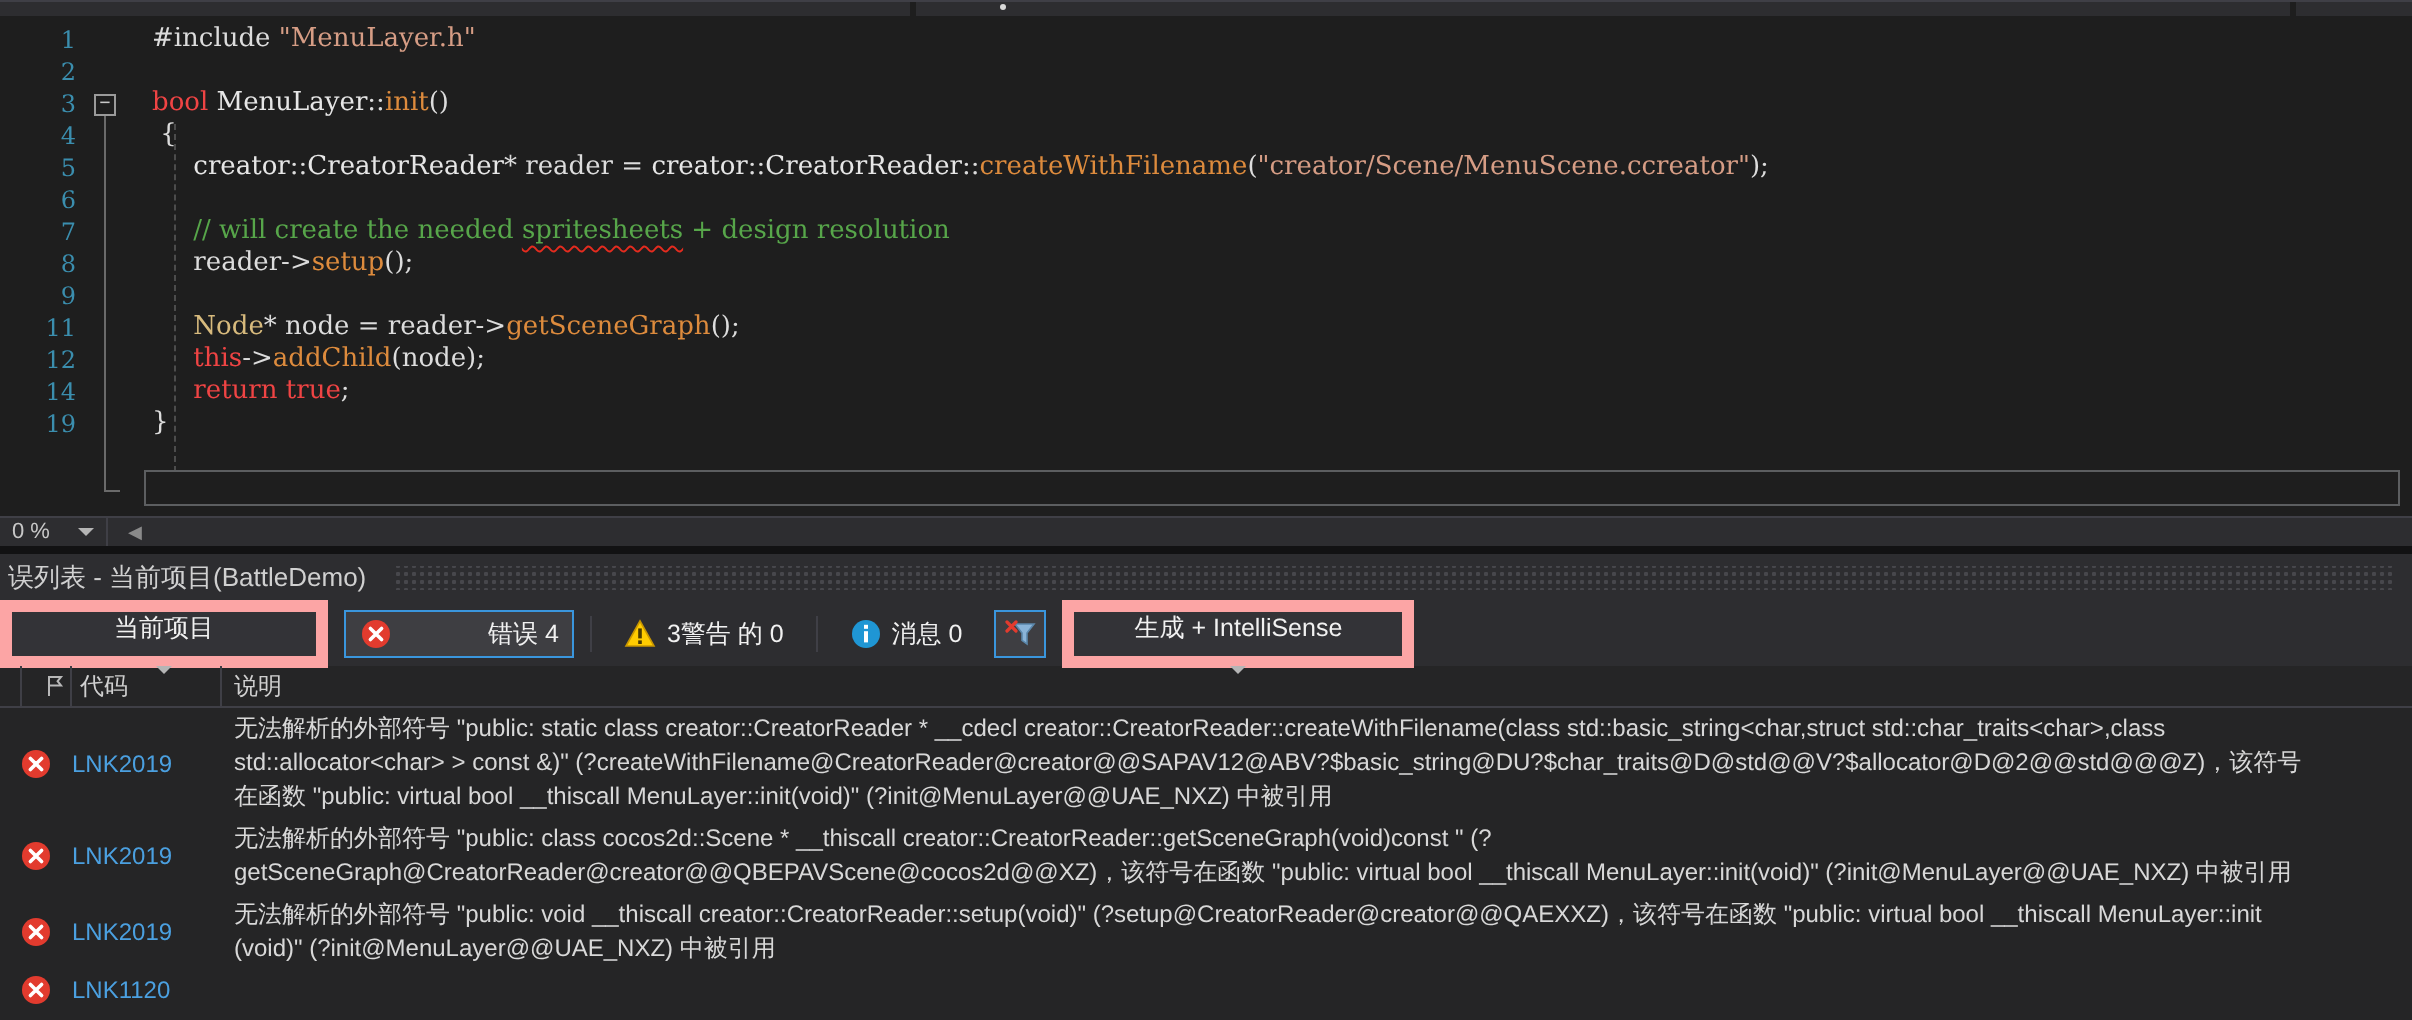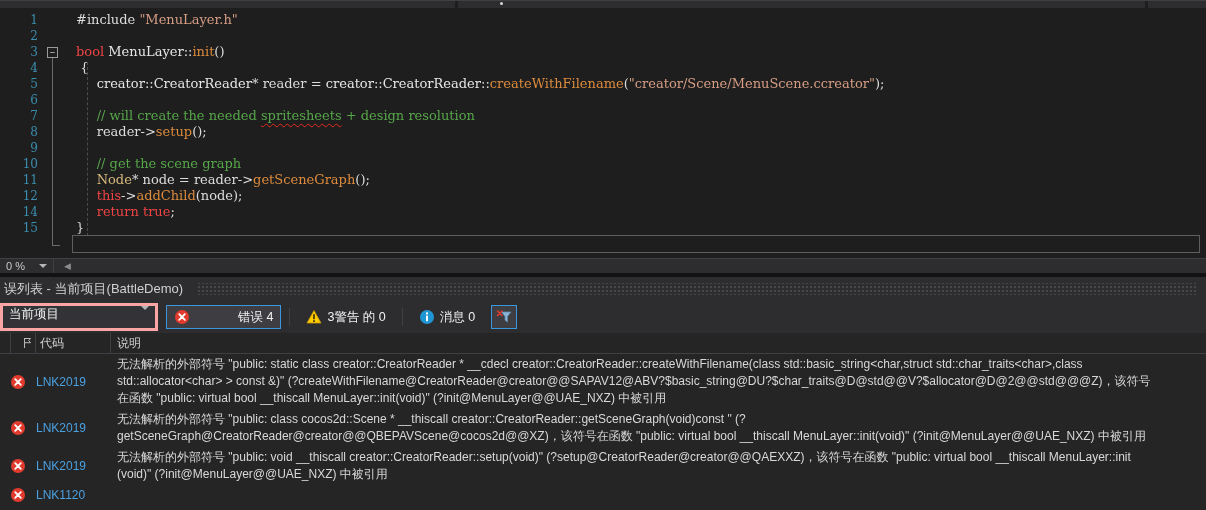--- a/index.html
+++ b/index.html
@@ -46,22 +46,22 @@
   .hscroll{flex:1;height:100%;display:flex;align-items:center;background:#2d2d30;}
   .scroll-left{color:#8a8a8a;font-size:9px;padding-left:10px;}
   .gapbar{height:4px;background:#121213;}
   
   .panel-titlebar{height:24px;background:#2d2d30;display:flex;align-items:center;color:#d0d0d0;font-size:13px;}
   .ptitle{padding-left:4px;white-space:nowrap;}
   .dots{flex:1;height:12px;margin:0 10px 0 14px;
     background-image:radial-gradient(#47474c 1px,transparent 1.2px);
     background-size:4px 4px;background-position:0 2px;}
   .toolbar{height:32px;background:#2d2d30;display:flex;align-items:center;gap:8px;color:#f1f1f1;font-size:12.5px;}
-  .combo{height:22px;background:#333337;border:3px solid #fca5a5;display:flex;align-items:flex-start;
-    justify-content:space-between;padding:0 6px;gap:10px;white-space:nowrap;}
+  .combo{height:22px;background:#333337;border:6px solid #fca5a5;display:flex;align-items:center;
+    justify-content:space-between;padding:0 6px;gap:10px;white-space:nowrap;flex-direction:column;}
   .combo.scope{width:140px;}
   .combo.build{width:152px;}
   .tbtn{height:24px;background:transparent;border:1px solid transparent;color:#f1f1f1;
     display:flex;align-items:center;gap:5px;padding:0 7px;font-size:12.5px;white-space:nowrap;
     font-family:inherit;}
   .tbtn.active{border-color:#3a96dd;background:#3e3e42;gap:48px;}
   .tsep{width:1px;height:18px;background:#3f3f46;}
   .icon16{width:16px;height:16px;flex:none;display:inline-block;}
   
   .grid-header{height:20px;background:#252526;border-bottom:1px solid #3f3f46;
@@ -92,25 +92,24 @@
   <div id="code-lines">
       <div class="eline"><span class="ln">1</span><span class="fold"></span><span class="ct"><span class="tk-d">#include </span><span class="tk-s">"MenuLayer.h"</span></span></div>
       <div class="eline"><span class="ln">2</span><span class="fold"></span><span class="ct"></span></div>
       <div class="eline"><span class="ln">3</span><span class="fold"></span><span class="ct"><span class="tk-k">bool</span><span class="tk-d"> </span><span class="tk-t">MenuLayer</span><span class="tk-d">::</span><span class="tk-f">init</span><span class="tk-d">()</span></span></div>
       <div class="eline"><span class="ln">4</span><span class="fold"></span><span class="ct"><span class="tk-d"> {</span></span></div>
       <div class="eline"><span class="ln">5</span><span class="fold"></span><span class="ct"><span class="tk-d">     </span><span class="tk-t">creator</span><span class="tk-d">::</span><span class="tk-t">CreatorReader</span><span class="tk-d">* reader = </span><span class="tk-t">creator</span><span class="tk-d">::</span><span class="tk-t">CreatorReader</span><span class="tk-d">::</span><span class="tk-f">createWithFilename</span><span class="tk-d">(</span><span class="tk-s">"creator/Scene/MenuScene.ccreator"</span><span class="tk-d">);</span></span></div>
       <div class="eline"><span class="ln">6</span><span class="fold"></span><span class="ct"></span></div>
       <div class="eline"><span class="ln">7</span><span class="fold"></span><span class="ct"><span class="tk-c">     // will create the needed </span><span class="tk-c tk-sq">spritesheets</span><span class="tk-c"> + design resolution</span></span></div>
       <div class="eline"><span class="ln">8</span><span class="fold"></span><span class="ct"><span class="tk-d">     reader-&gt;</span><span class="tk-f">setup</span><span class="tk-d">();</span></span></div>
       <div class="eline"><span class="ln">9</span><span class="fold"></span><span class="ct"></span></div>
-      <div class="eline"><span class="ln">10</span><span class="fold"></span><span class="ct"><span class="tk-c">     // get the scene graph</span></span></div>
       <div class="eline"><span class="ln">11</span><span class="fold"></span><span class="ct"><span class="tk-d">     </span><span class="tk-y">Node</span><span class="tk-d">* node = reader-&gt;</span><span class="tk-f">getSceneGraph</span><span class="tk-d">();</span></span></div>
       <div class="eline"><span class="ln">12</span><span class="fold"></span><span class="ct"><span class="tk-d">     </span><span class="tk-k">this</span><span class="tk-d">-&gt;</span><span class="tk-f">addChild</span><span class="tk-d">(node);</span></span></div>
       <div class="eline"><span class="ln">14</span><span class="fold"></span><span class="ct"><span class="tk-d">     </span><span class="tk-k">return</span><span class="tk-d"> </span><span class="tk-k">true</span><span class="tk-d">;</span></span></div>
-      <div class="eline"><span class="ln">15</span><span class="fold"></span><span class="ct"><span class="tk-d">}</span></span></div>
+      <div class="eline"><span class="ln">19</span><span class="fold"></span><span class="ct"><span class="tk-d">}</span></span></div>
     </div>
   <div id="editor-overlays">
       <span class="foldbox ov" style="left: 47px; top: 39px;">−</span>
       <div class="foldline ov" style="left: 52px; top: 50px; height: 187px;"></div>
       <div class="foldcorner ov" style="left: 52px; top: 237px; width: 8px;"></div>
       <div class="indentguide ov" style="left: 87px; top: 54px; height: 174px;"></div>
       <div class="curline ov" style="left: 72px; right: 6px; top: 227px; height: 16px;"></div>
     </div>
 </div>
 
@@ -169,20 +168,24 @@
     <span>消息 0</span>
   </button>
   <button class="tbtn active" style="padding:0 4px;">
     <span class="icon16">
       <svg viewBox="0 0 16 16" width="16" height="16">
           <path d="M5.5 3 H15 L11.5 7.5 V13 L9 11.2 V7.5 Z" fill="#8ab4d8" stroke="#5b87ab" stroke-width="0.8"></path>
           <path d="M1.5 2 L6 6.5 M6 2 L1.5 6.5" stroke="#e23b2e" stroke-width="1.6" stroke-linecap="round"></path>
         </svg>
     </span>
   </button>
+  <div class="combo build">
+    <span>生成 + IntelliSense</span>
+    <span class="caret"></span>
+  </div>
 </div>
 
 <div class="grid-header">
   <span class="h-gut"></span>
   <span class="h-sev">
     <svg viewBox="0 0 10 12" width="10" height="12">
         <path d="M2.5 1 V11 M2.5 1.5 H8.5 L6.8 3.6 8.5 5.7 H2.5" stroke="#b8b8b8" fill="none" stroke-width="1"></path>
       </svg>
   </span>
   <span class="h-code">代码</span>

